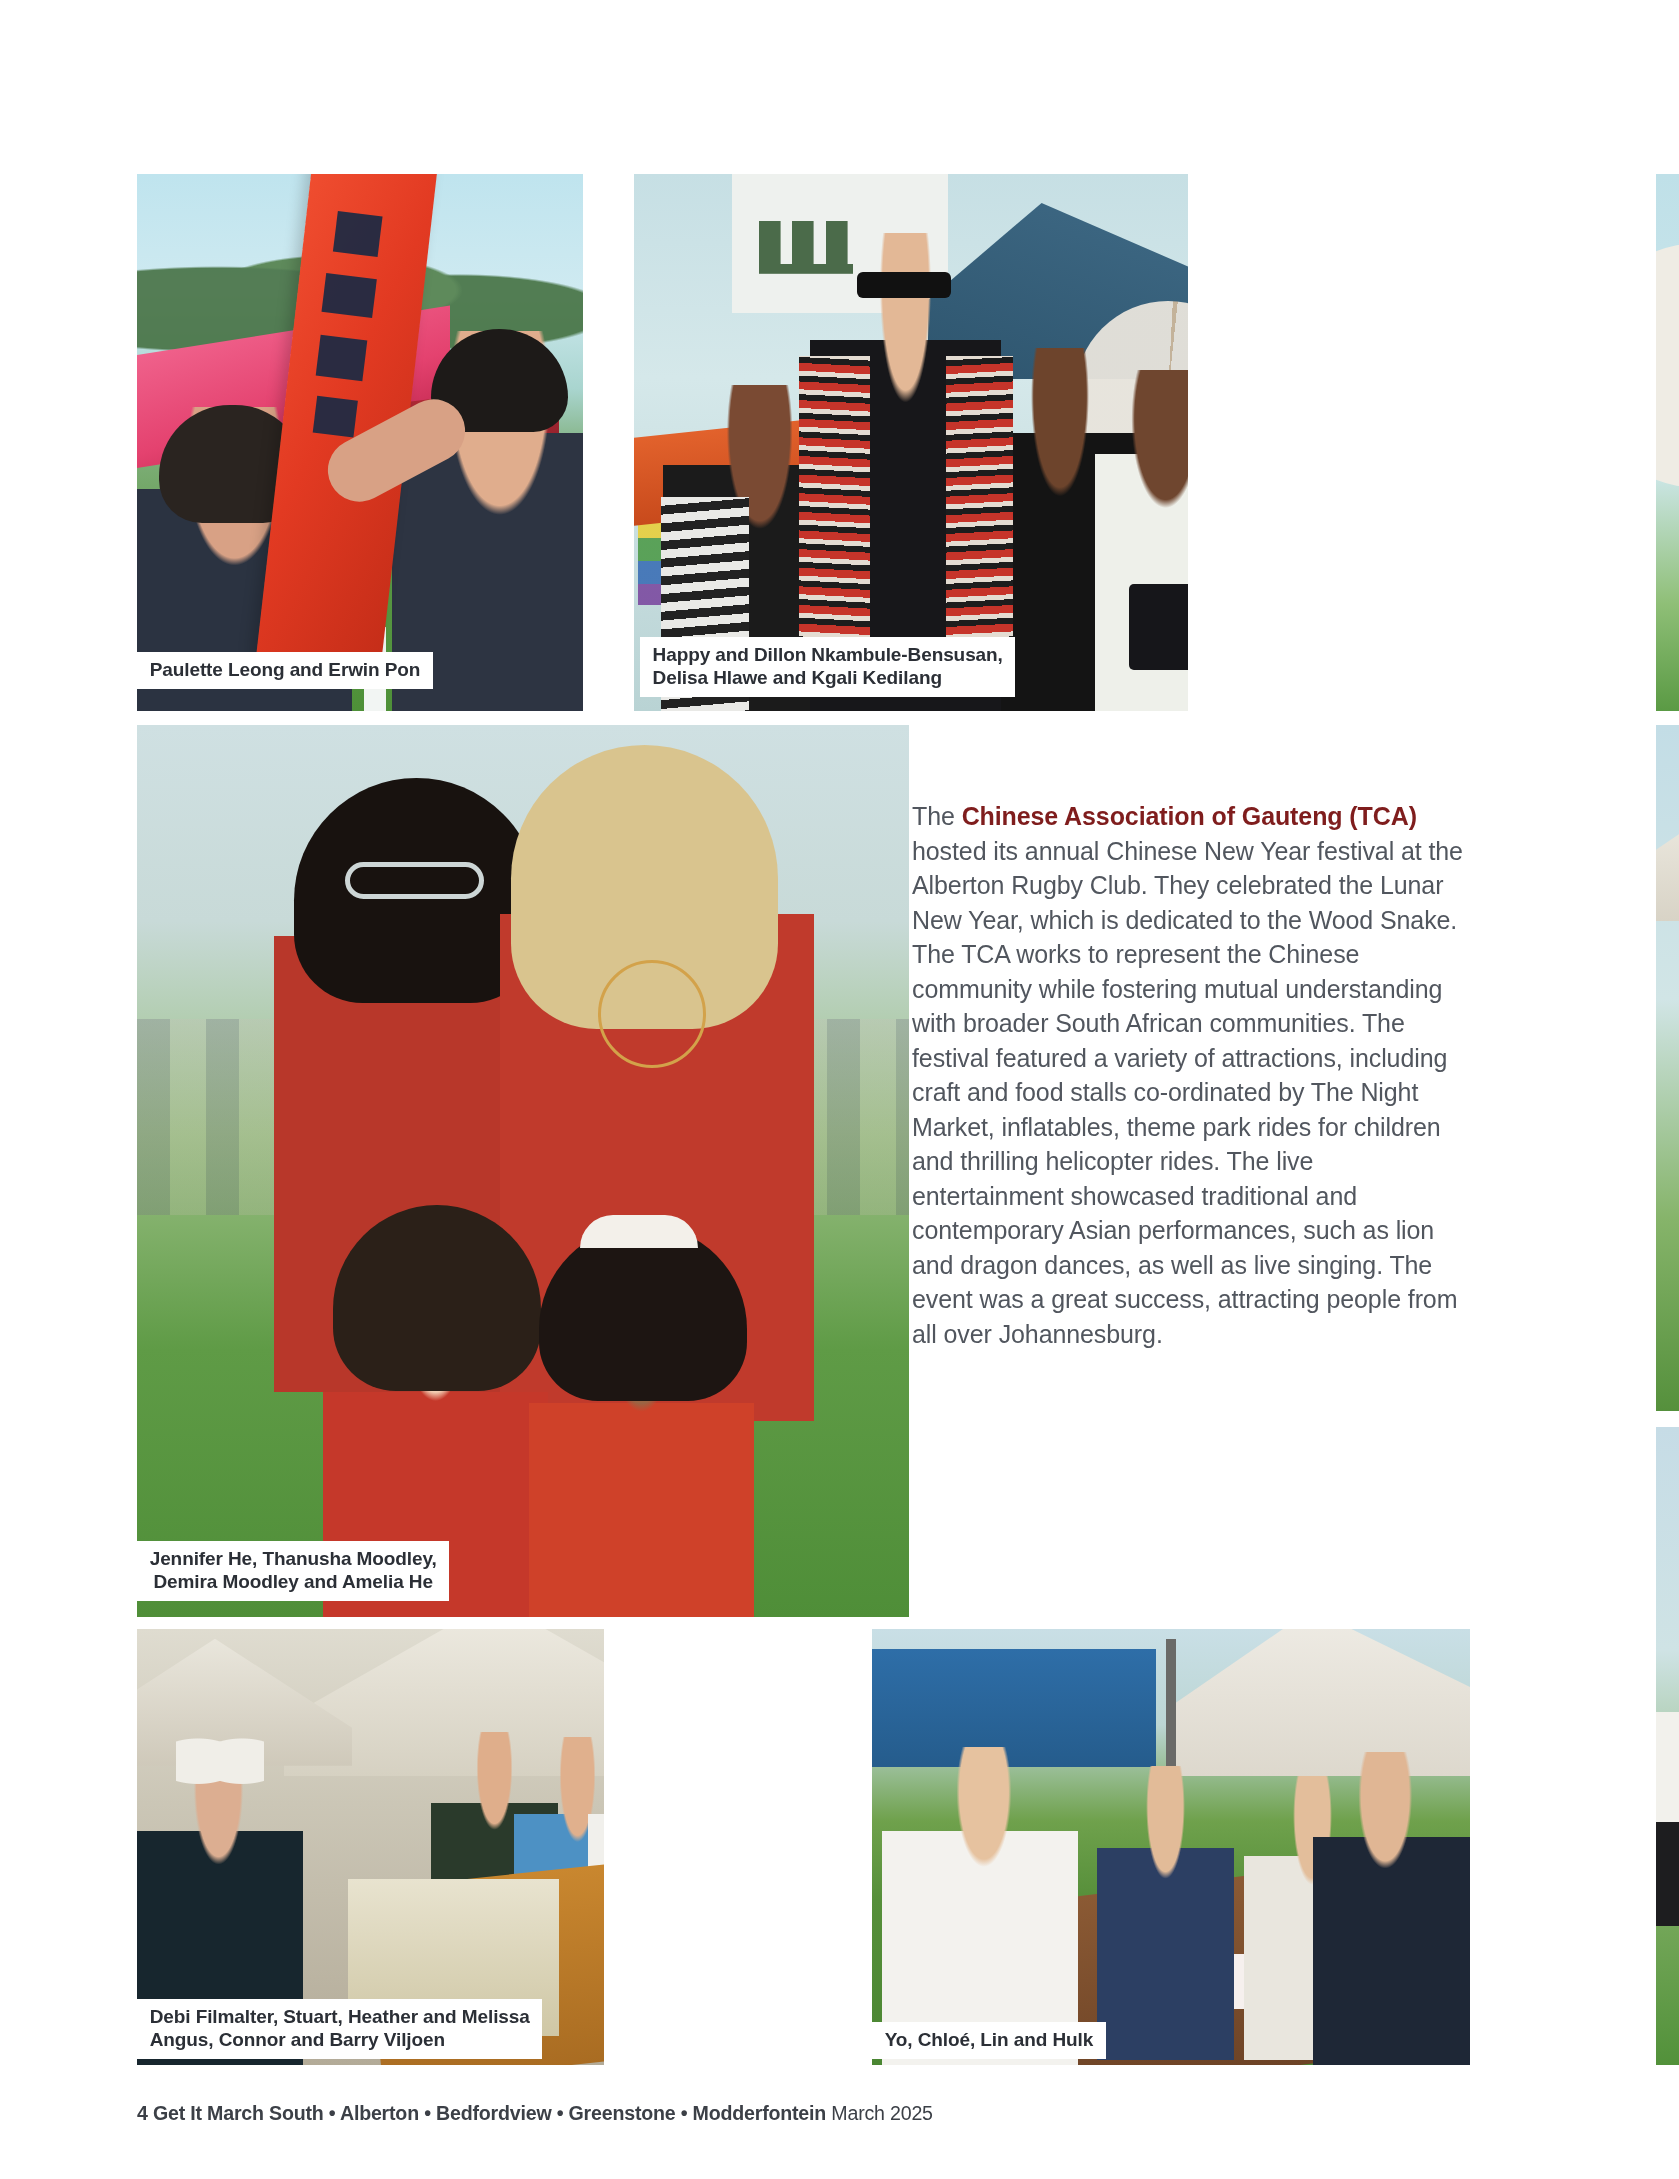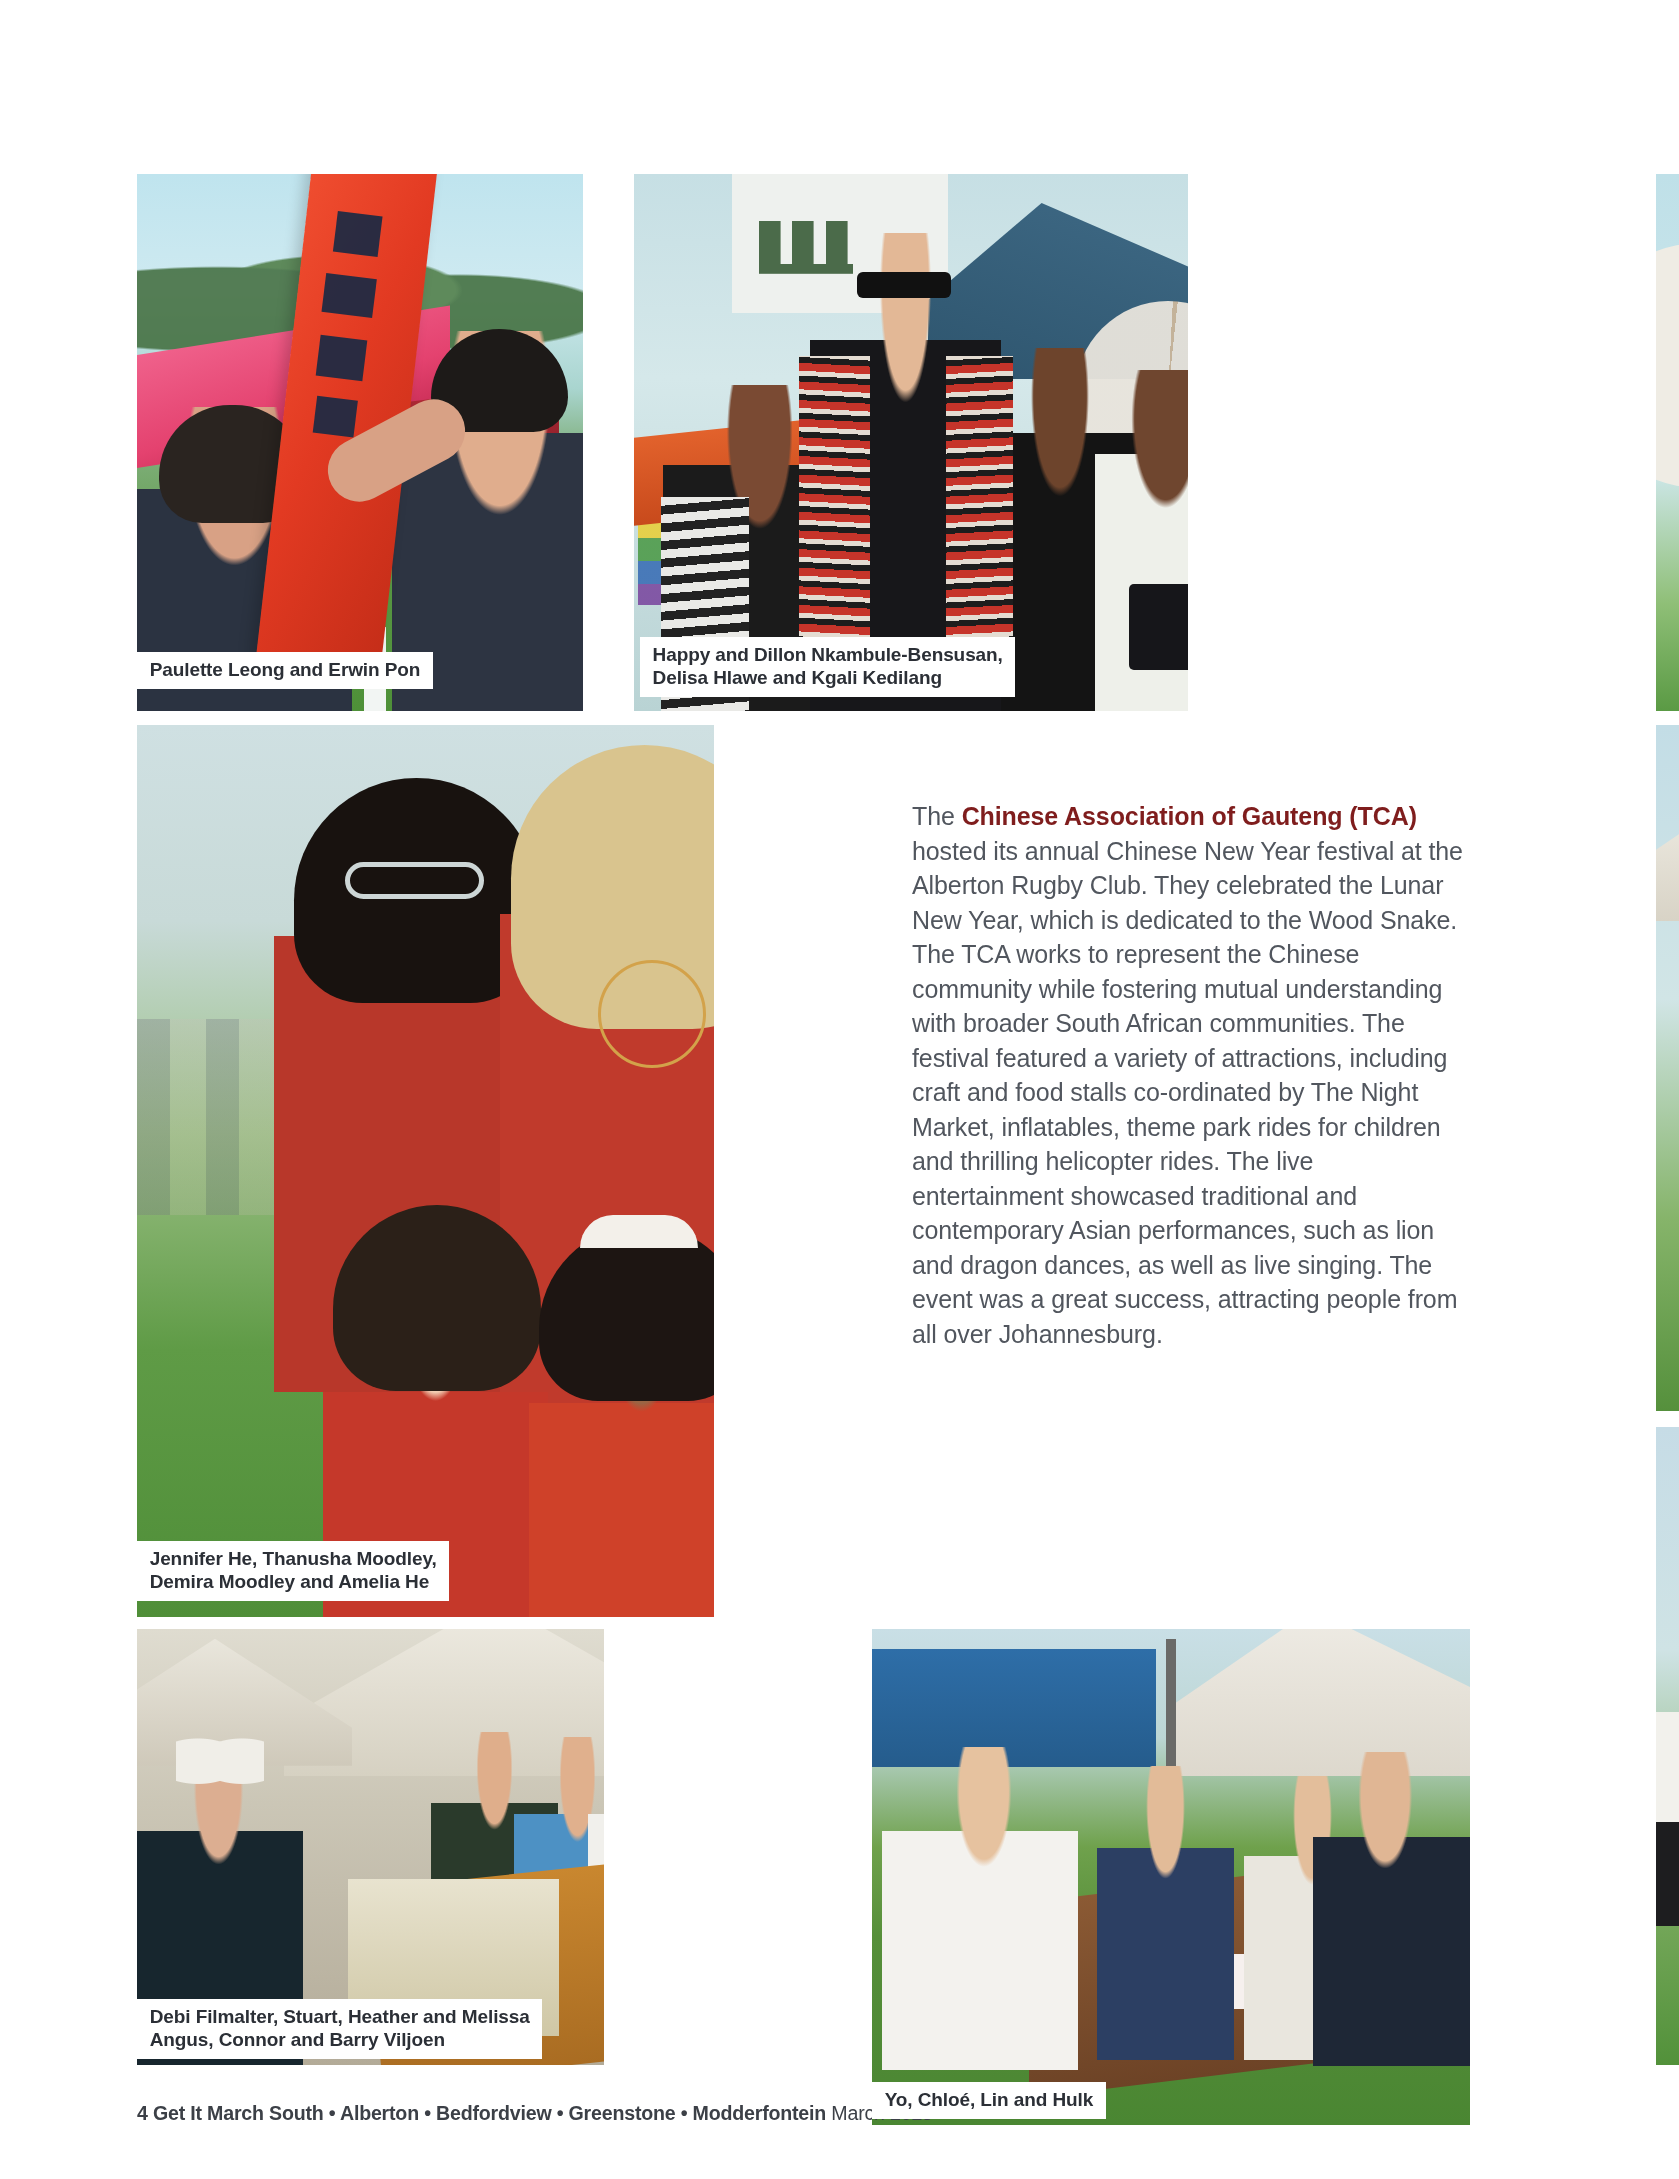--- a/index.html
+++ b/index.html
@@ -174,21 +174,21 @@
   #p2 .bag { position:absolute; left:495px; top:410px; width:82px; height:86px;
     background:#16161a; border-radius:4.9px; }
 
   
   #p3 { left: 1656px; top: 174px; width: 118px; height: 537px; }
   #p3 .a { position:absolute; inset:0; background:linear-gradient(180deg,#bfe0e8 0%,#cfe8ec 55%,#8fbf77 80%,#5a9a44 100%); }
   #p3 .u { position:absolute; left:-78px; top:69px; width:245px; height:245px; border-radius:50%;
     background:conic-gradient(from 0deg,#efece4 0 3deg,#c9b69b 3deg 6deg,#efece4 6deg 9deg); }
 
   
-  #p4 { left: 137px; top: 725px; width: 577px; height: 892px; }
+  #p4 { left: 137px; top: 725px; width: 772px; height: 892px; text-align: center; }
   #p4 .bg   { position:absolute; inset:0;
     background:linear-gradient(180deg,#cfe0e2 0%,#c8dad8 22%,#9abf84 46%,#5f9b46 70%,#4f8e38 100%); }
   #p4 .crowd{ position:absolute; left:0; top:294px; width:100%; height:196px;
     background:repeating-linear-gradient(90deg, rgba(120,120,130,.32) 0 33px, rgba(200,190,180,.22) 33px 69px); }
   #p4 .w1   { position:absolute; left:137px; top:59px; width:284px; height:608px;
     background:radial-gradient(ellipse at 50% 13%,#8a5b3c 0 16%,transparent 18%),
                linear-gradient(180deg,transparent 0 25%, #b8372a 25% 100%); }
   #p4 .h1   { position:absolute; left:157px; top:53px; width:245px; height:225px;
     border-radius:123px 123px 69px 69px; background:#18120f; }
   #p4 .g1   { position:absolute; left:208px; top:137px; width:139px; height:37px;
@@ -234,21 +234,21 @@
     background:radial-gradient(ellipse at 50% 14%,#dfae8b 0 18%,transparent 20%),
                linear-gradient(180deg,transparent 0 28%, #2a3a2b 28% 100%); }
   #p5 .p3 { position:absolute; left:377px; top:108px; width:127px; height:274px;
     background:radial-gradient(ellipse at 50% 14%,#e0b08d 0 18%,transparent 20%),
                linear-gradient(180deg,transparent 0 28%, #4d91c4 28% 100%); }
   #p5 .p4 { position:absolute; left:451px; top:103px; width:147px; height:294px;
     background:radial-gradient(ellipse at 42% 14%,#ddab88 0 17%,transparent 19%),
                linear-gradient(180deg,transparent 0 28%, #f1f0ec 28% 100%); }
 
   
-  #p6 { left: 872px; top: 1629px; width: 598px; height: 496px; padding-left: 31px; }
+  #p6 { left: 872px; top: 1629px; width: 598px; height: 436px; padding-left: 31px; }
   #p6 .bg  { position:absolute; inset:0; background:linear-gradient(180deg,#c9dfe6 0%,#bcd6d4 22%,#6fa14c 44%,#568f3a 62%,#4a8632 100%); }
   #p6 .shed{ position:absolute; left:-9.8px; top:19.6px; width:294px; height:118px;
     background:linear-gradient(180deg,#2e6ea8,#255c8c); }
   #p6 .tent{ position:absolute; left:294px; top:-19.6px; width:323px; height:167px;
     background:linear-gradient(180deg,#efece5,#ddd8cd); clip-path:polygon(0 60%,45% 0,100% 52%,100% 100%,0 100%); }
   #p6 .pole{ position:absolute; left:294px; top:9.8px; width:9.8px; height:294px; background:#6a6a68; }
   #p6 .table{ position:absolute; left:157px; top:245px; width:461px; height:196px;
     background:linear-gradient(180deg,#8b5a34,#6d4326); transform:skewY(-7deg); }
   #p6 .m1  { position:absolute; left:9.8px; top:118px; width:196px; height:323px;
     background:radial-gradient(ellipse at 52% 14%,#e6c29f 0 17%,transparent 19%),

